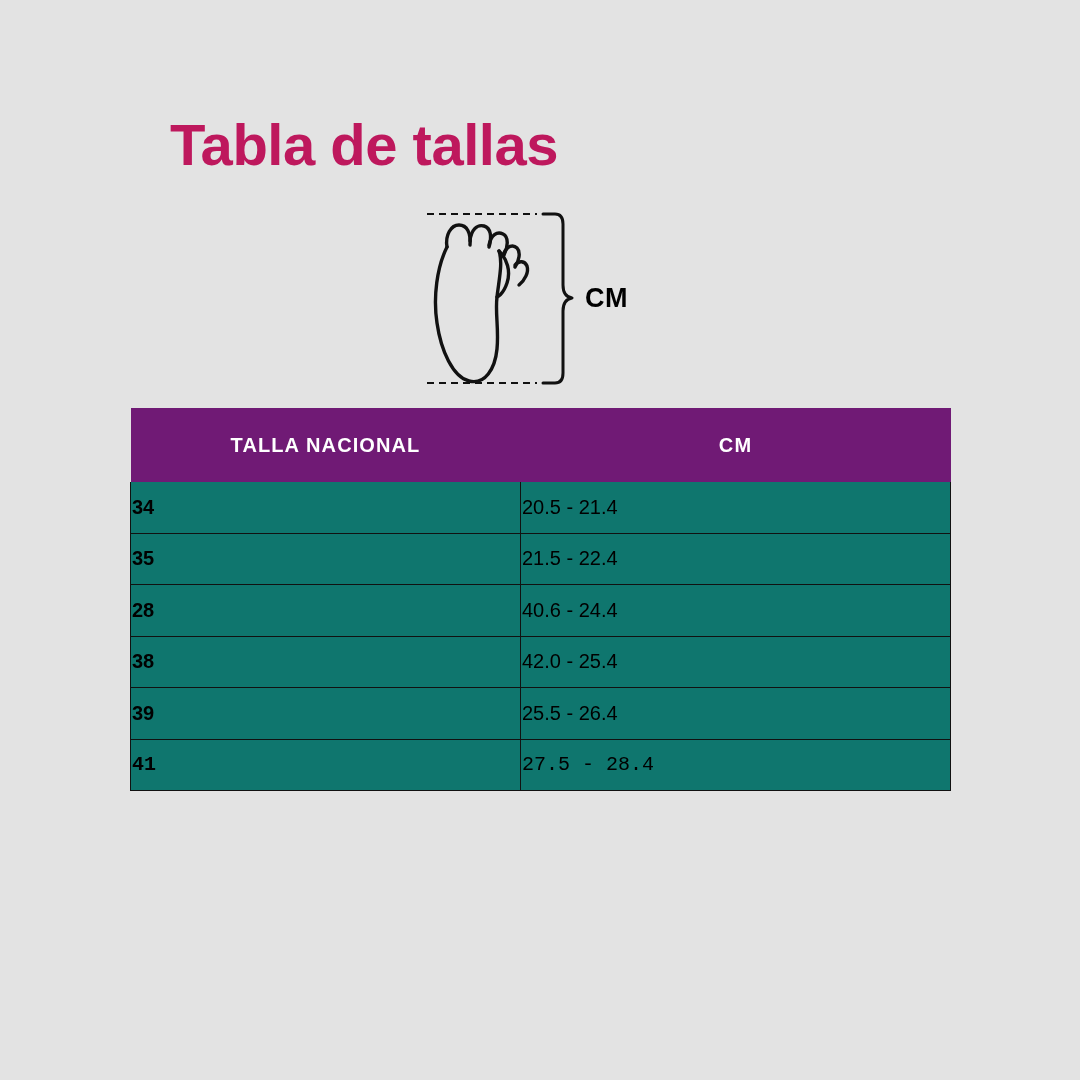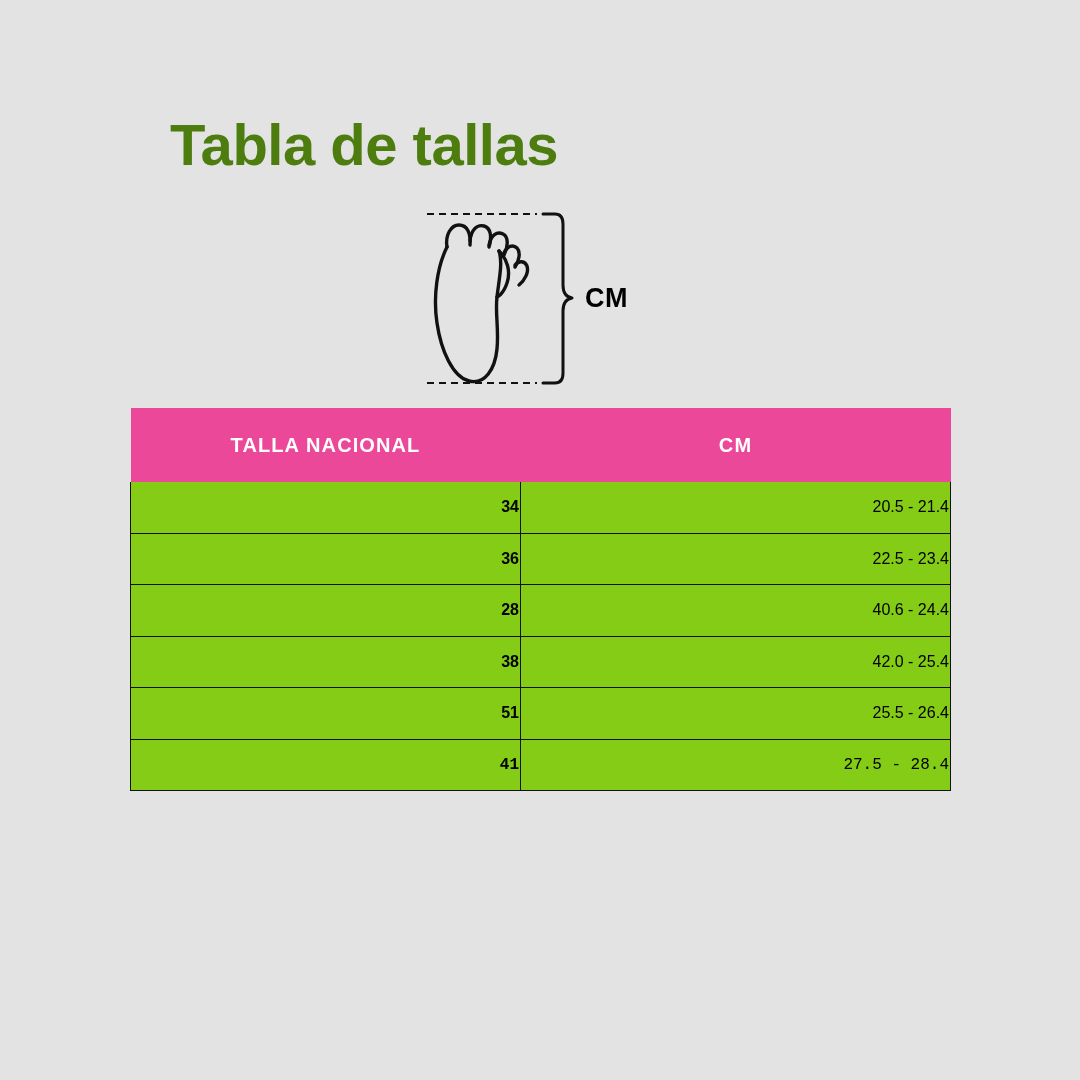--- a/index.html
+++ b/index.html
@@ -23,21 +23,21 @@
   }
 
   .title {
     position: absolute;
     left: 170px;
     top: 113px;
     font-size: 58px;
     font-weight: bold;
     letter-spacing: -0.5px;
     line-height: 1.1;
-    color: #4d7c0f;
+    color: #be185d;
   }
 
   
   .diagram {
     position: absolute;
     left: 415px;
     top: 205px;
     width: 260px;
     height: 190px;
   }
@@ -59,35 +59,35 @@
   
   .size-table {
     position: absolute;
     left: 130px;
     top: 408px;
     width: 820px;
     border-collapse: collapse;
     table-layout: fixed;
   }
   .size-table thead th {
-    background: #ec4899;
+    background: #701a75;
     color: #fff;
     height: 72px;
     font-size: 20px;
     font-weight: bold;
     letter-spacing: 1.1px;
     text-align: center;
     vertical-align: middle;
     border: none;
   }
   .size-table tbody td {
-    background: #84cc16;
+    background: #0f766e;
     height: 48.5px;
-    font-size: 16px;
-    text-align: right;
+    font-size: 20px;
+    text-align: left;
     vertical-align: middle;
     border: 1px solid #111;
     border-top: none;
   }
   .size-table tbody tr td:first-child {
     font-weight: bold;
     border-left: 1px solid #111;
     border-right: 1px solid #111;
   }
   .size-table tbody tr td:last-child {
@@ -145,33 +145,33 @@
         <th>TALLA NACIONAL</th>
         <th>CM</th>
       </tr>
     </thead>
     <tbody>
       <tr>
         <td>34</td>
         <td>20.5 - 21.4</td>
       </tr>
       <tr>
-        <td>36</td>
-        <td>22.5 - 23.4</td>
+        <td>35</td>
+        <td>21.5 - 22.4</td>
       </tr>
       <tr>
         <td>28</td>
         <td>40.6 - 24.4</td>
       </tr>
       <tr>
         <td>38</td>
         <td>42.0 - 25.4</td>
       </tr>
       <tr>
-        <td>51</td>
+        <td>39</td>
         <td>25.5 - 26.4</td>
       </tr>
       <tr>
         <td>41</td>
         <td>27.5 - 28.4</td>
       </tr>
     </tbody>
   </table>
 
 </div>

